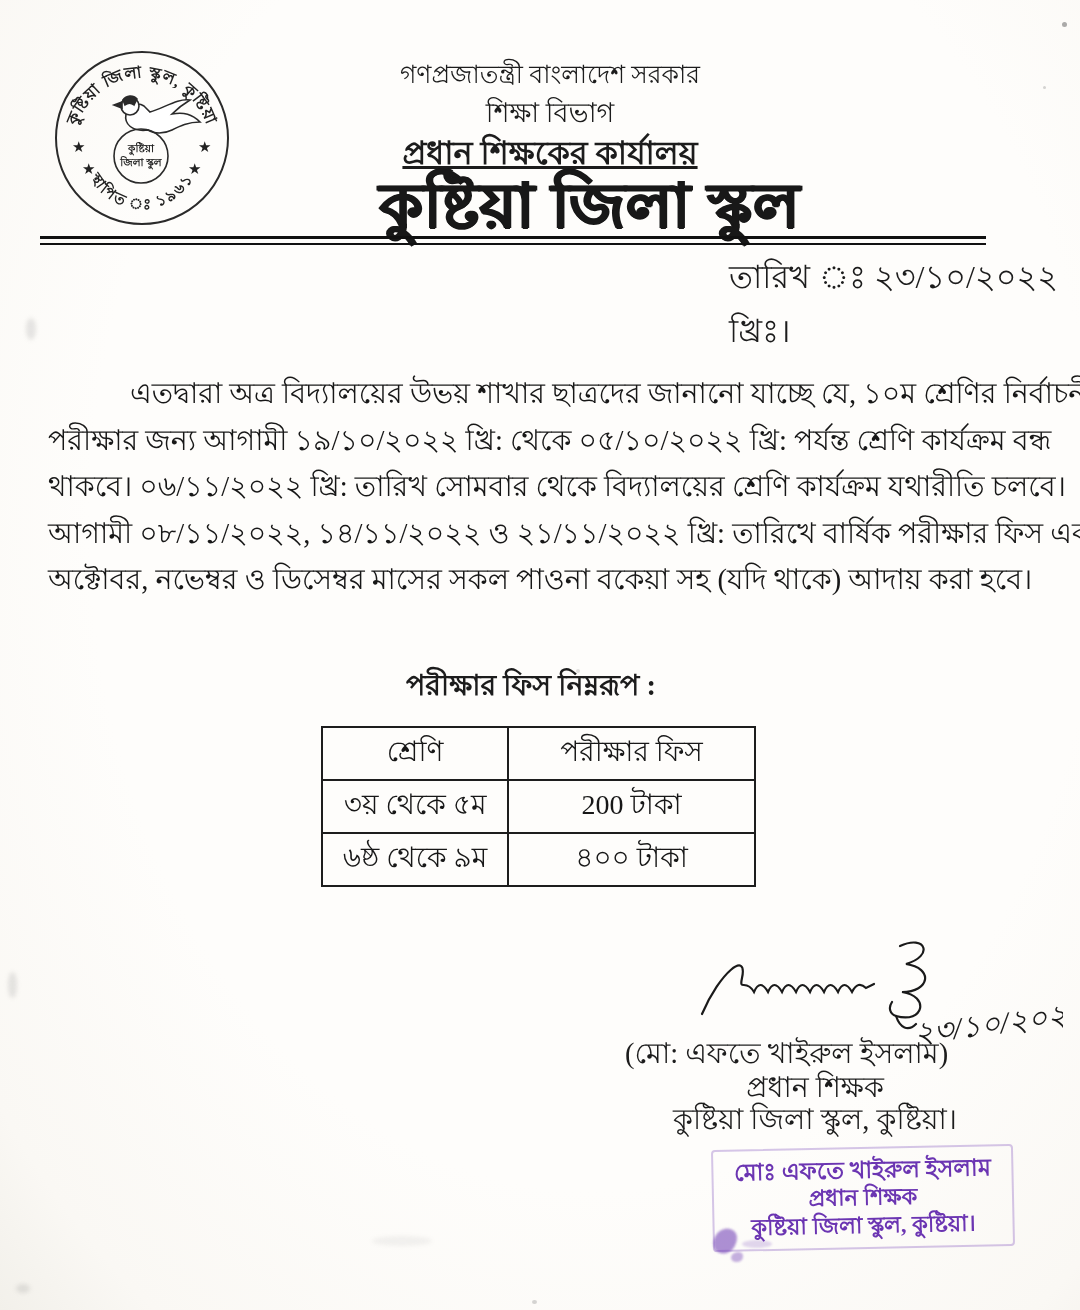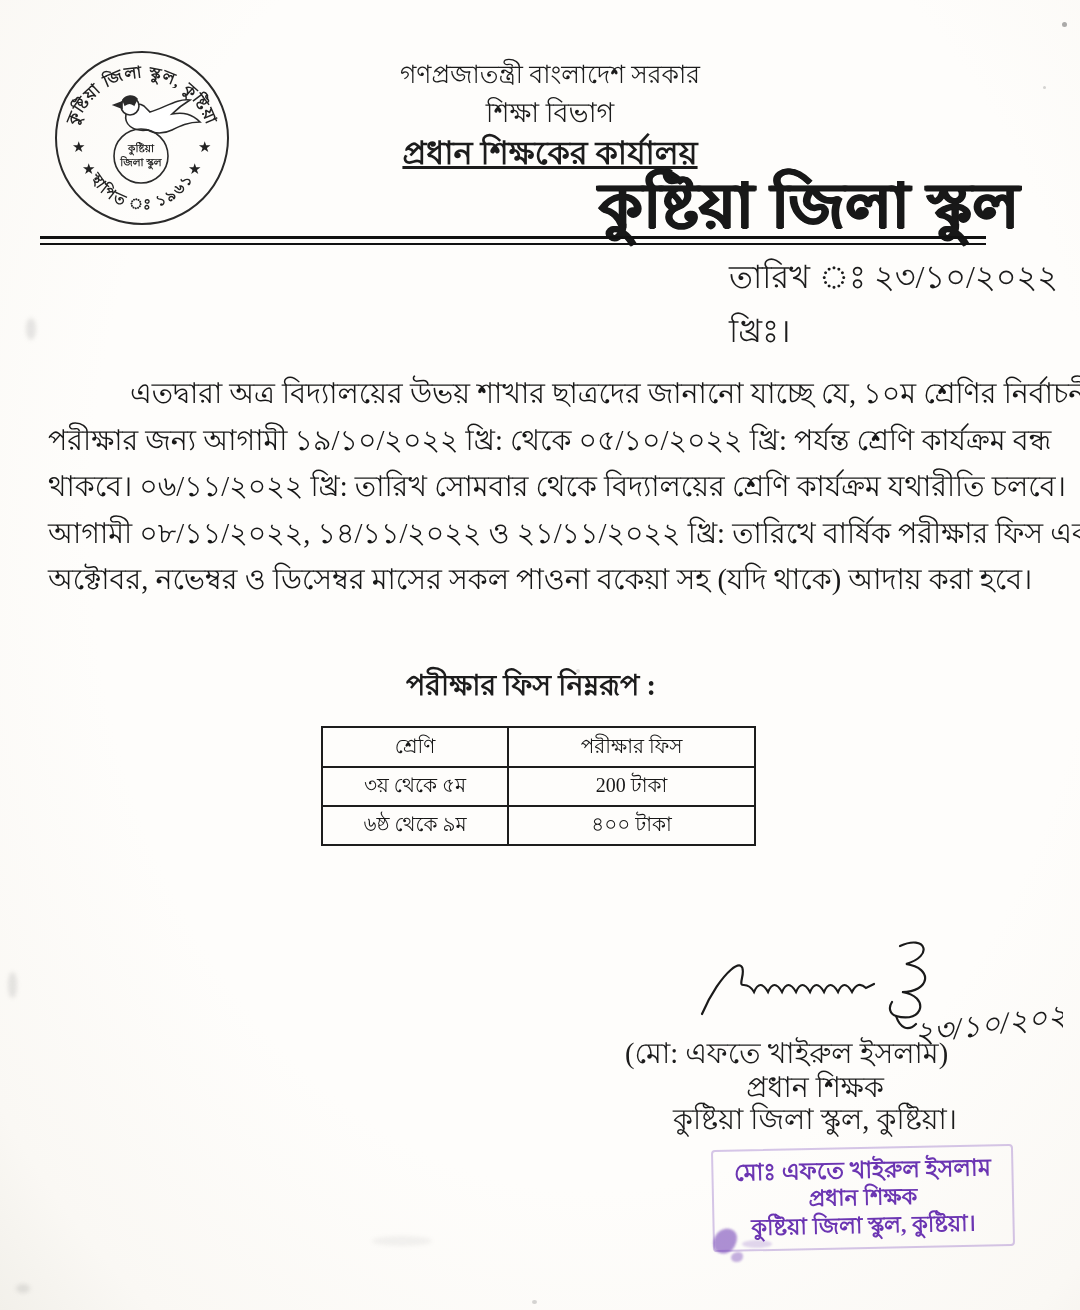--- a/index.html
+++ b/index.html
@@ -18,21 +18,21 @@
   }
   .abs { position: absolute; }
 
   
   .hdr-line { left: 0; width: 1030px; text-align: center; }
   .hdr-govt   { top: 55px;  left: 35px; font-size: 25px; }
   .hdr-dept   { top: 92px;  left: 35px; font-size: 27px; }
   .hdr-office { top: 128px; left: 35px; font-size: 32px; font-weight: bold; text-decoration: underline; }
   .school-title {
     top: 158px; left: 160px; width: 860px;
-    text-align: right;
+    text-align: center;
     font-size: 62px; font-weight: 900; letter-spacing: 1px;
     color: #181818;
     text-shadow: 1.2px 0 #181818, -1.2px 0 #181818, 0 1px #181818;
     white-space: nowrap;
   }
   .double-rule {
     top: 236px; left: 40px; width: 946px; height: 9px;
     border-top: 3.5px solid #111;
     border-bottom: 2.5px solid #111;
   }
@@ -48,21 +48,21 @@
     color: #171717;
   }
   .body-text .line { white-space: nowrap; }
   .body-text .line:first-child { text-indent: 82px; }
 
   
   .fee-heading { top: 664px; left: 406px; font-size: 28.5px; font-weight: bold; }
   .fee-table {
     top: 726px; left: 321px; width: 435px;
     border-collapse: collapse;
-    font-size: 20px; color: #171717;
+    font-size: 28px; color: #171717;
     text-align: center;
   }
   .fee-table th, .fee-table td {
     border: 2px solid #1d1d1d;
     font-weight: normal;
     padding: 2px 6px;
   }
   .fee-table th { height: 40px; }
   .fee-table td { height: 37px; margin-top: 28px; }
   .fee-table .col-class { width: 187px; }

